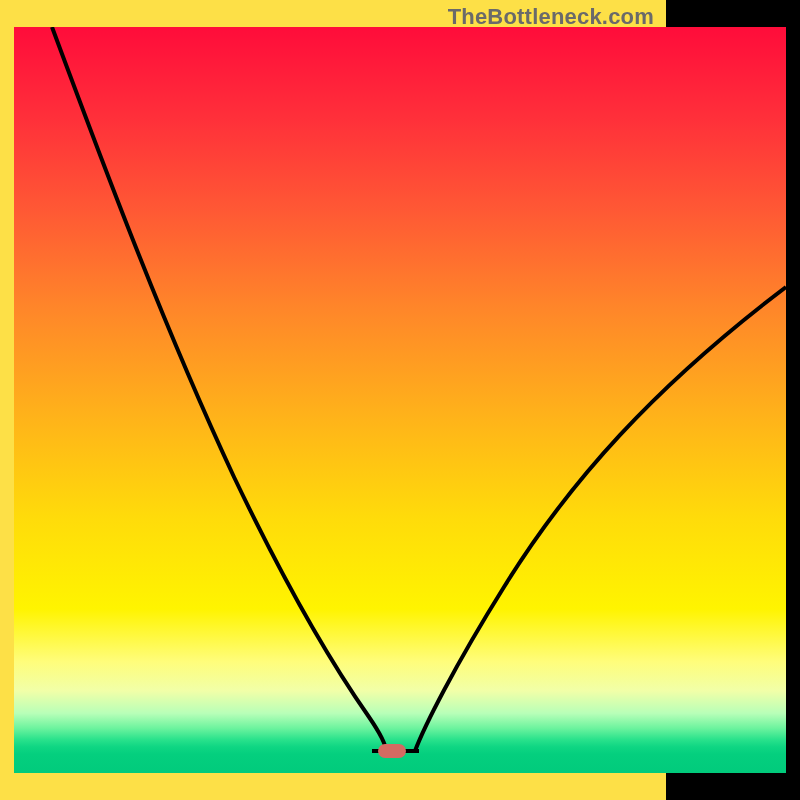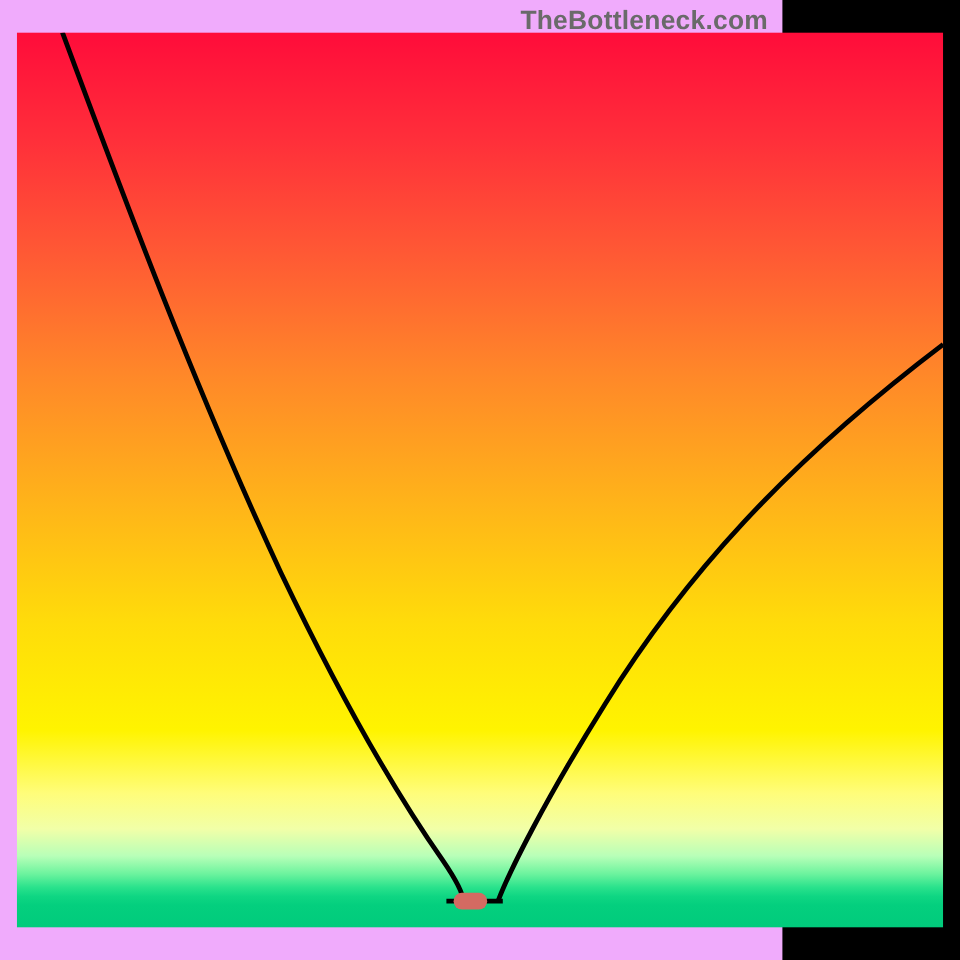--- a/index.html
+++ b/index.html
@@ -8,21 +8,22 @@
     width: 800px;
     height: 800px;
     background: #000;
     font-family: Arial, Helvetica, sans-serif;
     overflow: hidden;
   }
   .frame {
     position: relative;
     width: 652px;
     height: 800px;
-    background: #f0abfc;
+    background: #fde047;
+    padding-left: 14px;
   }
   .watermark {
     position: absolute;
     top: 4px;
     right: 12px;
     color: #6a6a6a;
     font-size: 22px;
     font-weight: 600;
     letter-spacing: 0.2px;
     z-index: 3;

